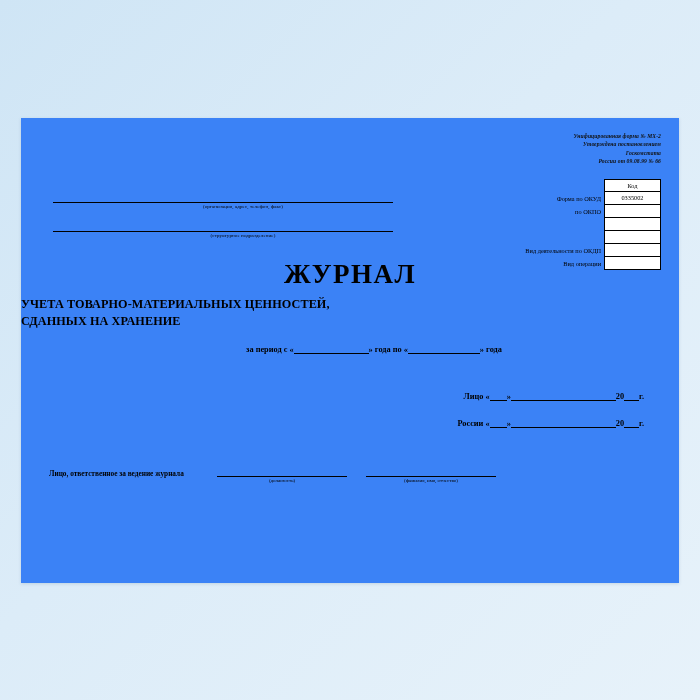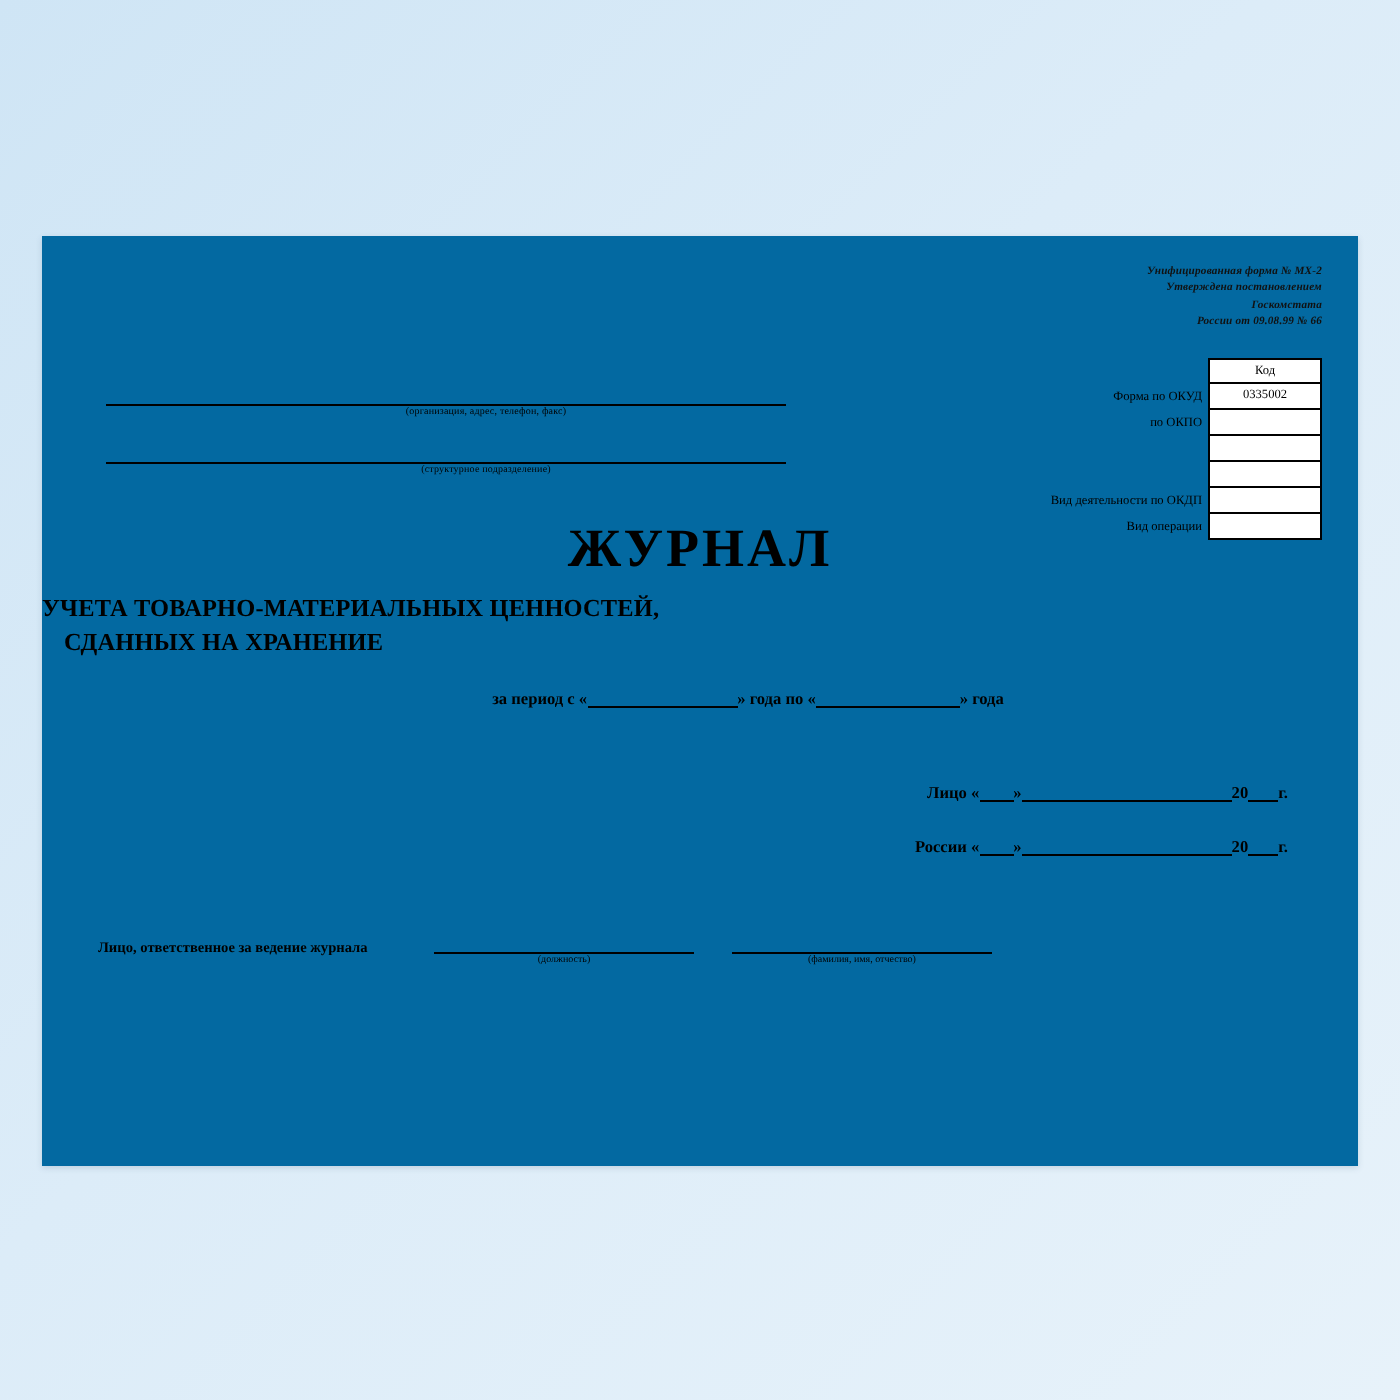--- a/index.html
+++ b/index.html
@@ -18,21 +18,21 @@
     left: 0; top: 0;
     width: 700px; height: 700px;
     background: linear-gradient(135deg, #cfe5f5 0%, #dcecf8 45%, #e7f2fa 100%);
   }
   #sheet {
     position: absolute;
     left: 21px;
     top: 118px;
     width: 658px;
     height: 465px;
-    background: #0369a1;
+    background: #3b82f6;
     box-shadow: 0 1px 3px rgba(60,90,120,0.18);
   }
   
   .form-ident {
     position: absolute;
     right: 18px;
     top: 14px;
     text-align: right;
     font-style: italic;
     font-weight: bold;
@@ -112,21 +112,21 @@
     position: absolute;
     left: 0;
     width: 658px;
     text-align: left;
     font-weight: bold;
     font-size: 12.2px;
     color: #000;
     letter-spacing: 0.1px;
   }
   #subtitle1 { top: 179px; }
-  #subtitle2 { top: 196px; padding-left: 11px; }
+  #subtitle2 { top: 196px; }
 
   #period {
     position: absolute;
     left: 0;
     top: 227px;
     width: 658px;
     text-align: center;
     font-size: 8.3px;
     font-weight: bold;
     color: #000;

